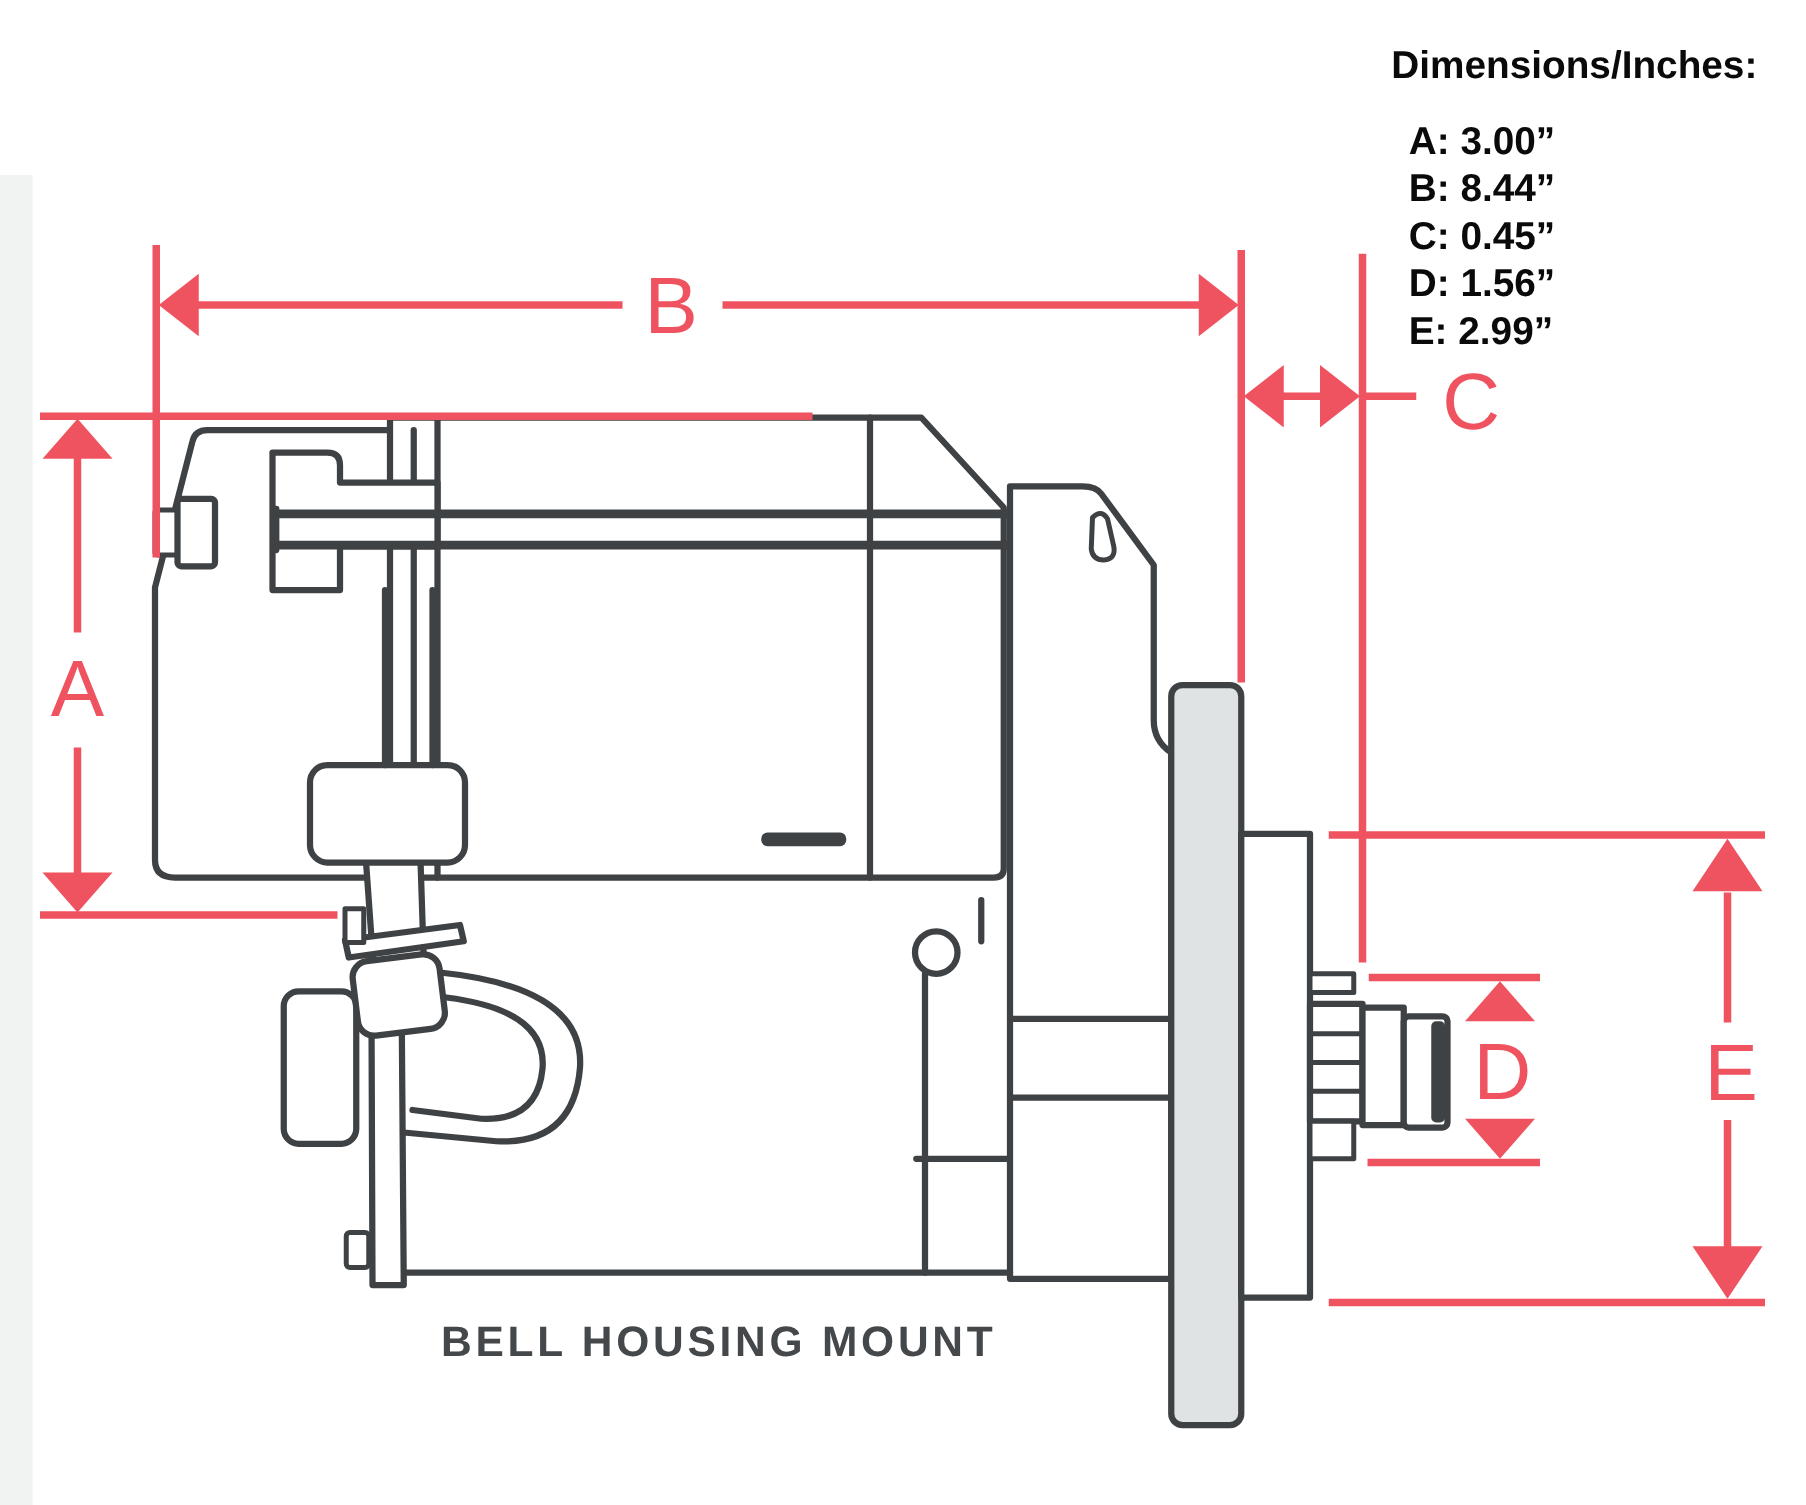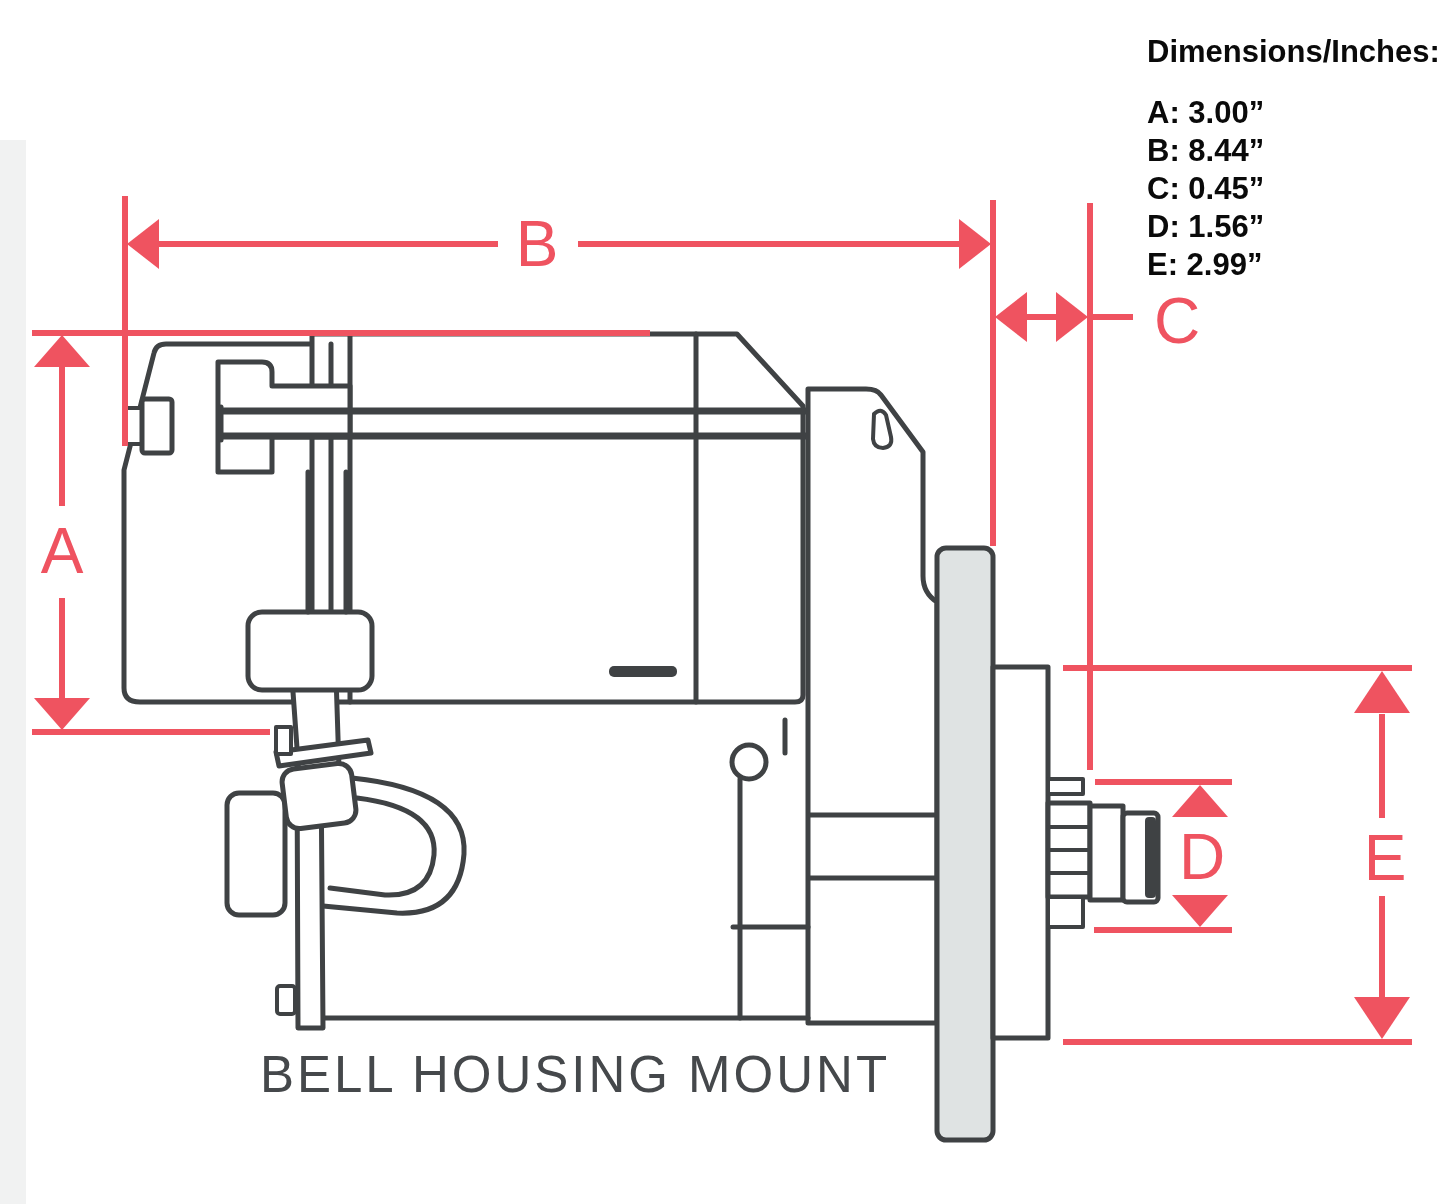--- a/index.html
+++ b/index.html
@@ -33,36 +33,36 @@
   .dim-letter{
     position:absolute;
     transform:translate(-50%,-50%);
     color:var(--red);
     font-size:64px;
     font-weight:400;
     line-height:1;
     letter-spacing:0;
   }
   .dims-panel{
-    position:absolute;left:1147px;top:34px;color:#0a0a0a;
+    position:absolute;left:1113px;top:34px;color:#0a0a0a;
   }
   .dims-panel .heading{
     font-size:31px;font-weight:bold;white-space:nowrap;
   }
   .dims-panel ul{
-    list-style:none;margin:24px 0 0 0;padding:0;
+    list-style:none;margin:24px 0 0 14px;padding:0;
   }
   .dims-panel li{
     font-size:31px;font-weight:bold;line-height:38px;white-space:nowrap;
   }
   .caption{
     position:absolute;left:575px;top:1074px;
     transform:translate(-50%,-50%);
     color:var(--caption);
-    font-size:51px;font-weight:normal;letter-spacing:3px;white-space:nowrap;
+    font-size:34px;font-weight:bold;letter-spacing:3px;white-space:nowrap;
   }
 </style>
 </head>
 <body>
 
 <div class="stage">
   <div class="scan-edge"></div>
 
   <svg class="drawing" width="1445" height="1204" viewBox="0 0 1445 1204">
 

